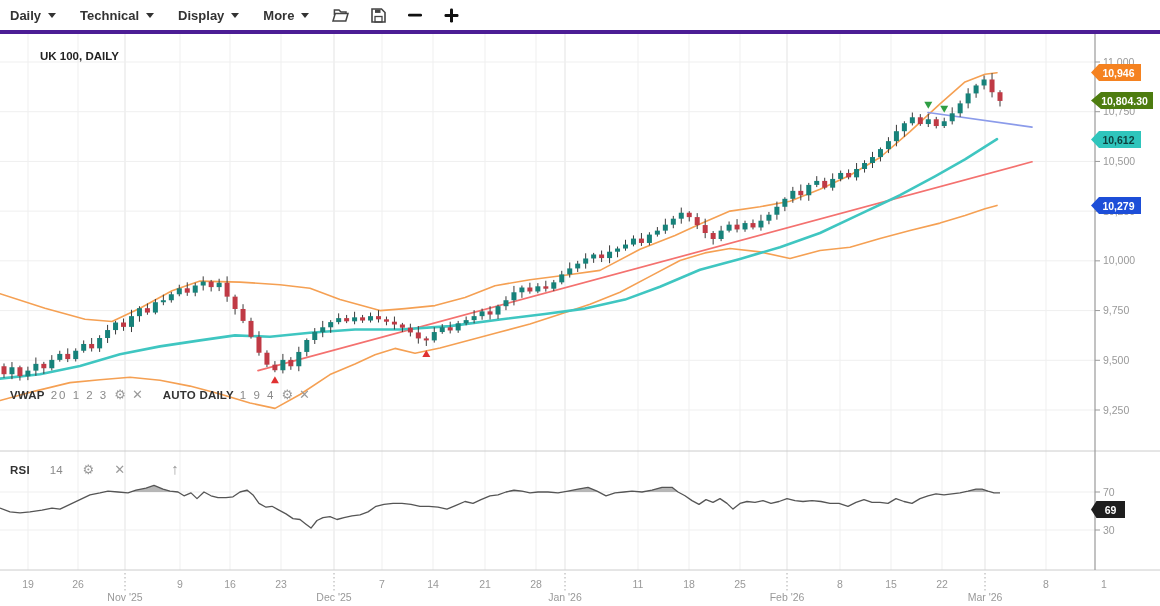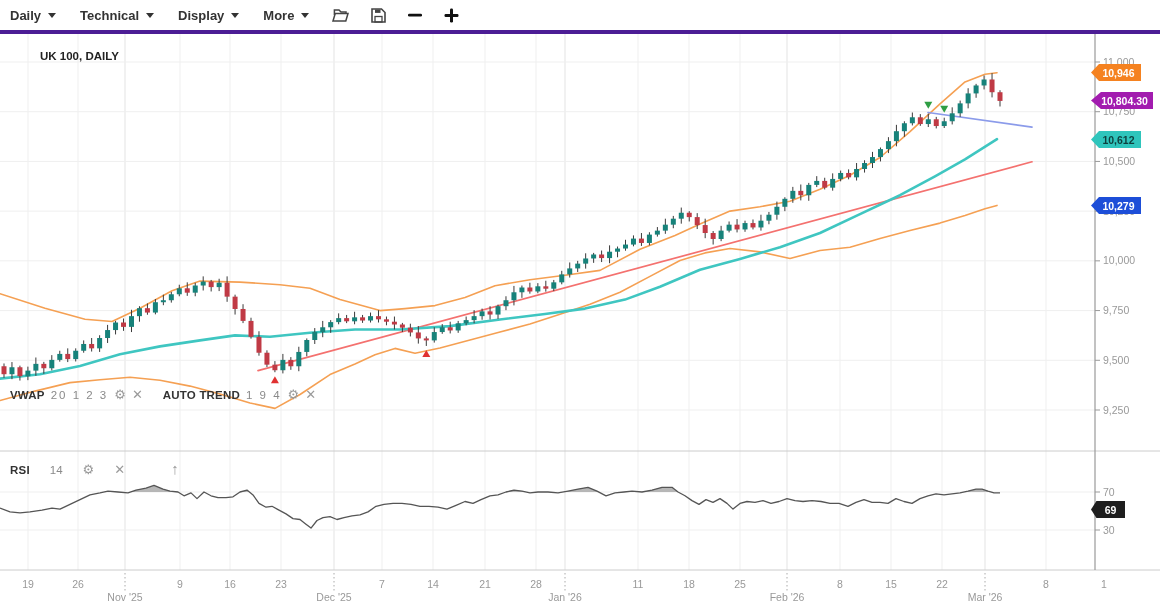--- a/index.html
+++ b/index.html
@@ -415,40 +415,40 @@
 </div>
 
 <div class="instrument">UK 100, DAILY</div>
 
 <div class="ind-row" style="top:388px;">
   <span class="ind-name">VWAP</span>
   <span class="ind-params">20 1 2 3</span>
   <span class="ind-icon">⚙</span>
   <span class="ind-icon">✕</span>
   <span style="width:8px"></span>
-  <span class="ind-name">AUTO TREND</span>
+  <span class="ind-name">AUTO DAILY</span>
   <span class="ind-params">1 9 4</span>
   <span class="ind-icon">⚙</span>
   <span class="ind-icon">✕</span>
 </div>
 
 <div class="ind-row" style="top:461px;gap:20px;">
   <span class="ind-name">RSI</span>
   <span class="ind-params" style="letter-spacing:0;">14</span>
   <span class="ind-icon">⚙</span>
   <span class="ind-icon">✕</span>
   <span style="width:6px"></span>
   <span class="ind-icon" style="font-size:15px;">↑</span>
 </div>
 
 <div id="badges">
     <div class="badge" style="left: 1091px; top: 64px; width: 50px; background: rgb(245, 130, 32); color: rgb(255, 255, 255);">
       <span>10,946</span>
     </div>
-    <div class="badge" style="left: 1091px; top: 92px; width: 62px; background: #a21caf; color: rgb(255, 255, 255);">
+    <div class="badge" style="left: 1091px; top: 92px; width: 62px; background: #4d7c0f; color: rgb(255, 255, 255);">
       <span>10,804.30</span>
     </div>
     <div class="badge" style="left: 1091px; top: 131px; width: 50px; background: rgb(47, 197, 188); color: rgb(14, 63, 61);">
       <span>10,612</span>
     </div>
     <div class="badge" style="left: 1091px; top: 197px; width: 50px; background: #1d4ed8; color: rgb(255, 255, 255);">
       <span>10,279</span>
     </div>
     <div class="badge" style="left: 1091px; top: 501px; width: 34px; background: rgb(30, 30, 30); color: rgb(255, 255, 255);">
       <span>69</span>

